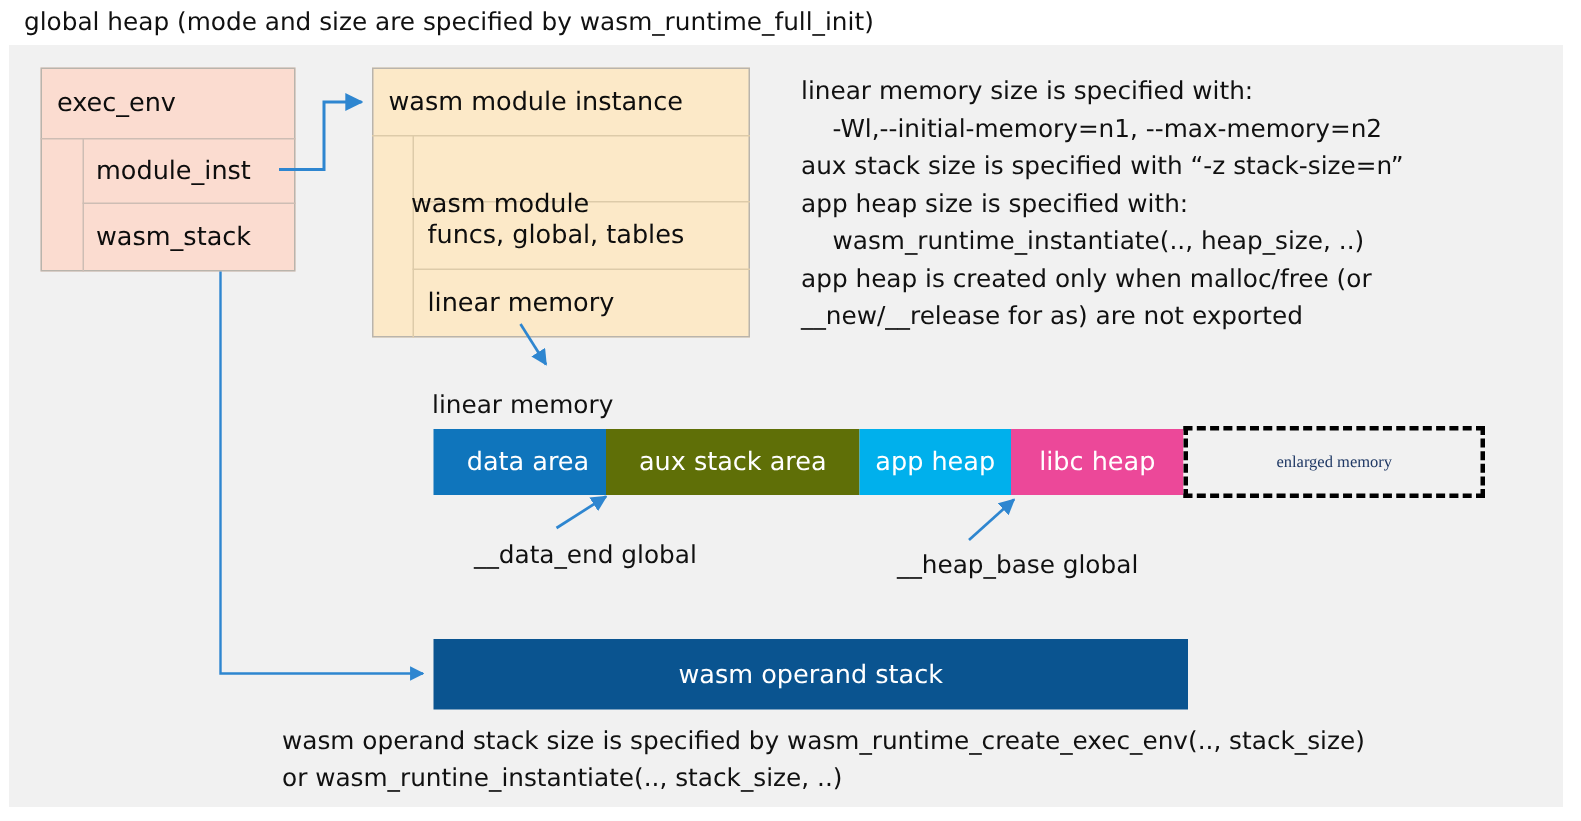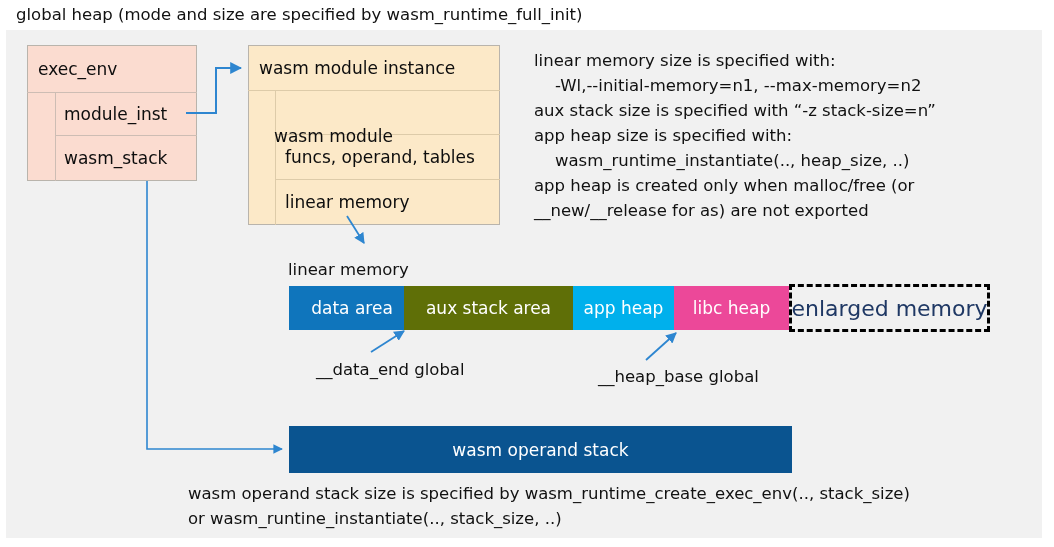--- a/index.html
+++ b/index.html
@@ -86,23 +86,24 @@
   .seg-dashed {
     position: absolute;
     top: 284px;
     height: 48px;
     display: flex;
     align-items: center;
     justify-content: center;
     border: 3px dashed #000000;
     background: #f1f1f1;
     color: #1f3864;
-    font-size: 22px;
-    white-space: nowrap;
-    box-sizing: border-box;
+    font-size: 11px;
+    white-space: nowrap;
+    box-sizing: border-box;
+    font-family: Liberation Serif, serif;
   }
 
   
   .opstack {
     position: absolute;
     left: 289px;
     top: 426px;
     width: 503px;
     height: 47px;
     display: flex;
@@ -169,21 +170,21 @@
   <div class="hline cream-line" style="left:275px; top:179px; width:225px;"></div>
   <div class="vline cream-line" style="left:275px; top:90px; height:135px;"></div>
 
   <div class="struct-row" style="left:259px; top:45px; width:241px; height:45px;">
     <span>wasm module instance</span>
   </div>
   <div class="struct-row" style="left:274px; top:90px; width:215px; height:44px;margin-top:24px;">
     <span>wasm module</span>
   </div>
   <div class="struct-row" style="left:285px; top:134px; width:215px; height:45px;">
-    <span>funcs, operand, tables</span>
+    <span>funcs, global, tables</span>
   </div>
   <div class="struct-row" style="left:285px; top:179px; width:215px; height:46px;">
     <span>linear memory</span>
   </div>
 
   <div class="textblock" style="left:534px; top:48px;">linear memory size is specified with:
     -Wl,--initial-memory=n1, --max-memory=n2
 aux stack size is specified with “-z stack-size=n”
 app heap size is specified with:
     wasm_runtime_instantiate(.., heap_size, ..)

